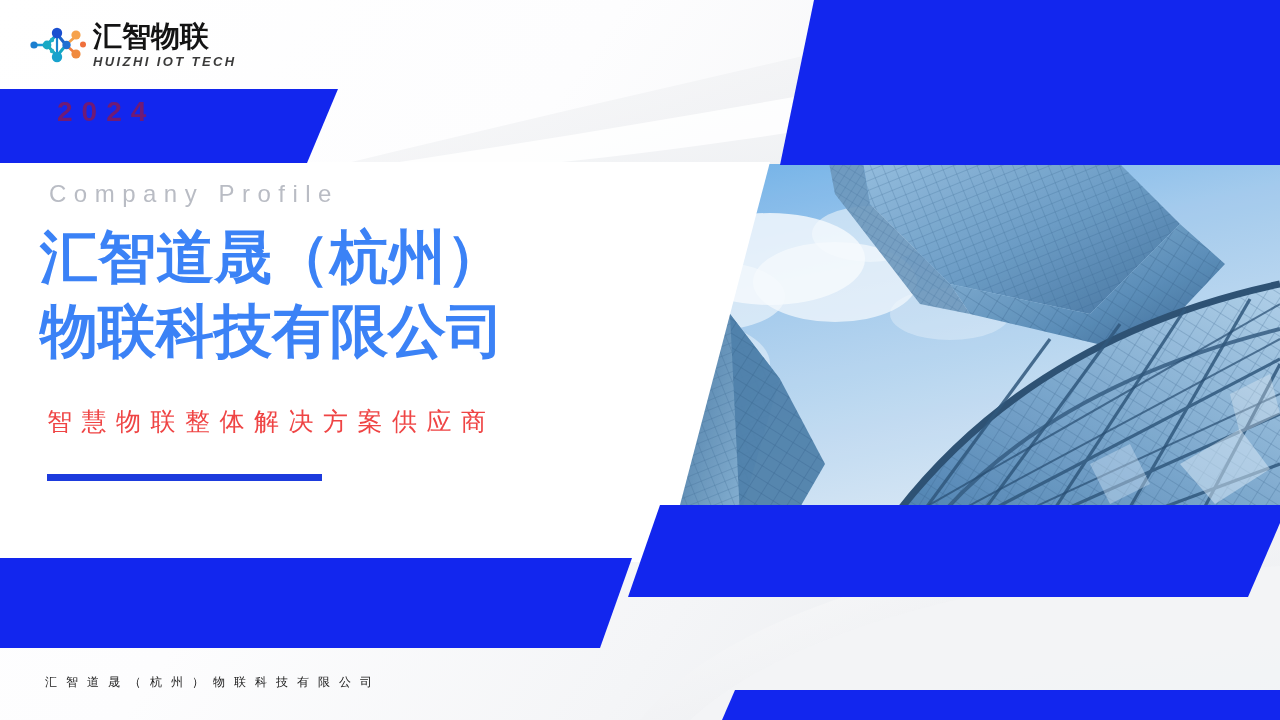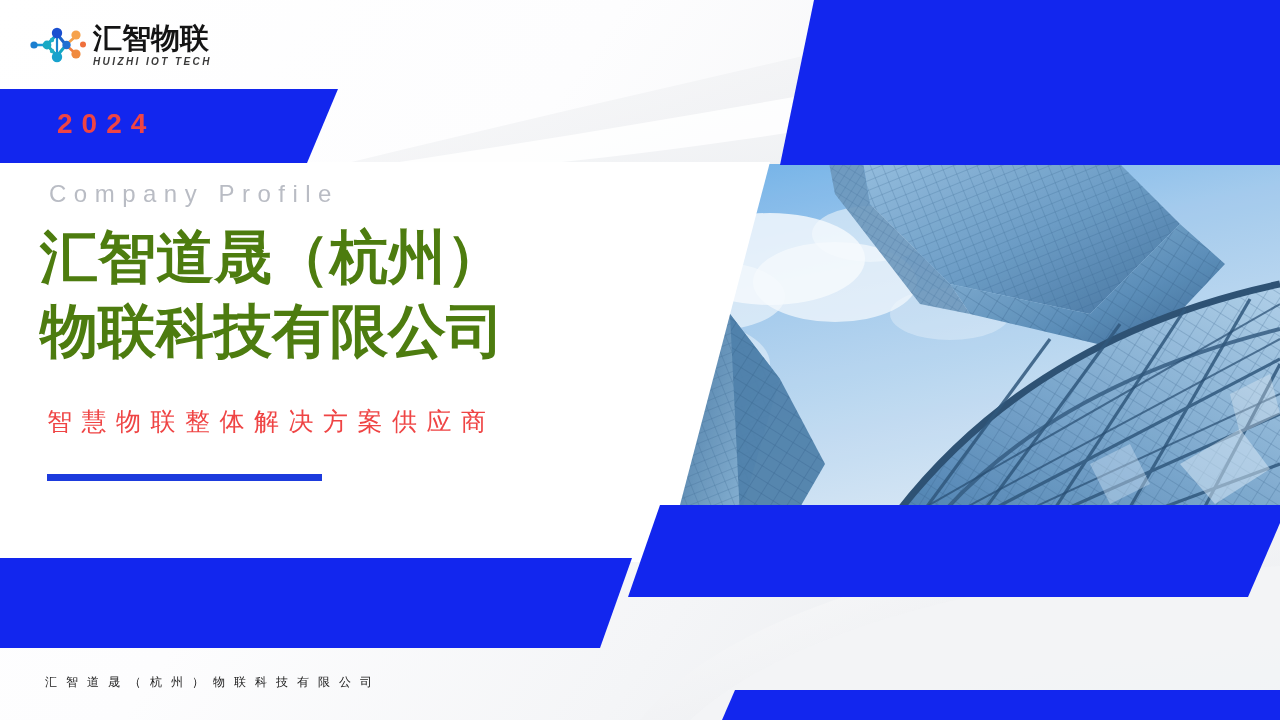--- a/index.html
+++ b/index.html
@@ -82,42 +82,42 @@
     display:flex; align-items:center; gap:7px;
     z-index:10;
   }
   .logo-mark { width:58px; height:46px; flex:0 0 auto; }
   .logo-text { display:flex; flex-direction:column; line-height:1; }
   .logo-cn {
     font-size:29px; font-weight:bold; color:#141414;
     letter-spacing:0px; font-family:"DejaVu Sans","Liberation Sans",sans-serif;
   }
   .logo-en {
-    font-size:10px; font-weight:bold; font-style:italic;
+    font-size:13px; font-weight:bold; font-style:italic;
     color:#3a3a3a; letter-spacing:2.4px; margin-top:4px;
   }
 
   
   .year {
-    position:absolute; left:57px; top:108px;
-    font-size:28px; font-weight:bold; color:#ef4444;
+    position:absolute; left:57px; top:96px;
+    font-size:28px; font-weight:bold; color:#701a75;
     letter-spacing:9px; z-index:9;
   }
   .eyebrow {
     position:absolute; left:49px; top:180px;
     font-size:24px; color:#b9bcc4; letter-spacing:7.5px;
     z-index:9; white-space:nowrap;
   }
   .title {
     position:absolute; left:40px; top:220px;
     z-index:9; width:680px;
   }
   .title-line {
     font-family:"DejaVu Sans","Liberation Sans",sans-serif;
-    font-size:58px; font-weight:bold; color:#4d7c0f;
+    font-size:58px; font-weight:bold; color:#3b82f6;
     line-height:74px; letter-spacing:0px; white-space:nowrap;
   }
   .subtitle {
     position:absolute; left:47px; top:405px;
     font-family:"DejaVu Sans","Liberation Sans",sans-serif;
     font-size:25px; color:#ef4444; letter-spacing:9.5px;
     z-index:9; white-space:nowrap;
   }
   .rule {
     position:absolute; left:47px; top:474px;

